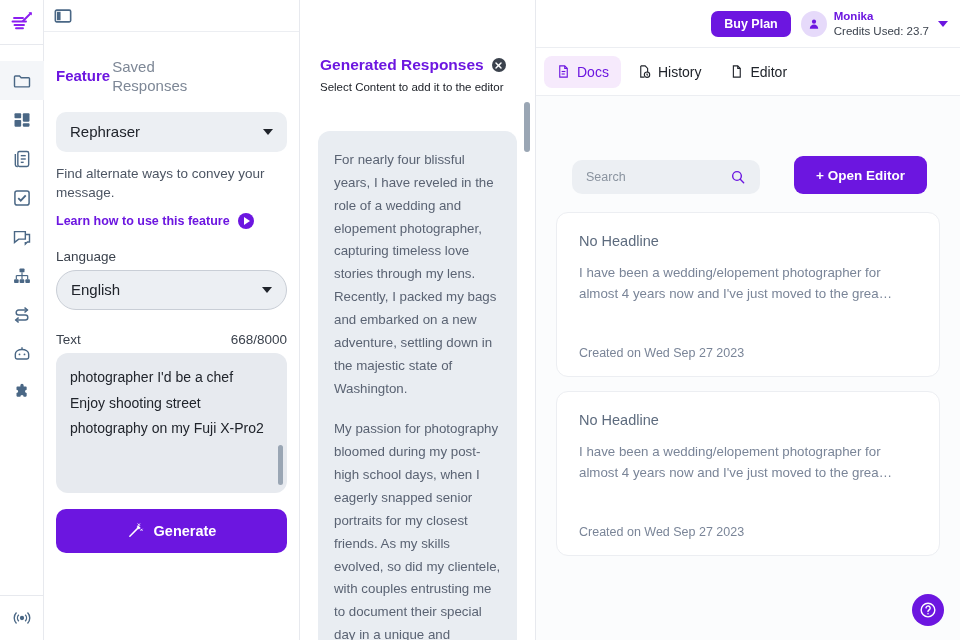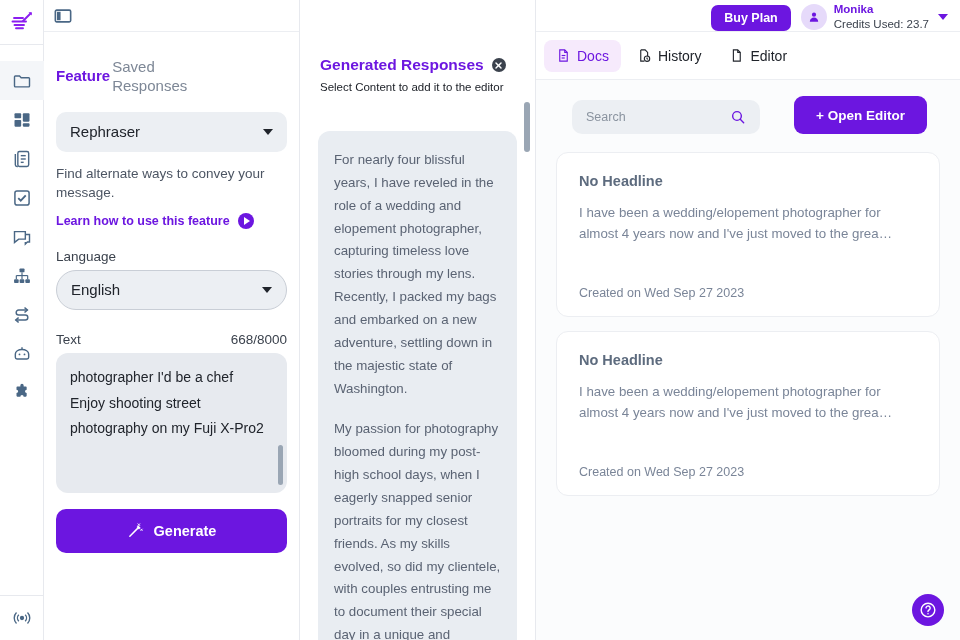--- a/index.html
+++ b/index.html
@@ -147,21 +147,21 @@
     background: transparent;
   }
   .gen-thumb {
     position:absolute; top: 0; left:0; width: 6px; height: 50px;
     background: #9aa6b4; border-radius: 3px; cursor: pointer;
   }
 
   
   .docs-panel { flex: 1 1 auto; height: 640px; background: #fbfcfd; position: relative; }
   .topbar {
-    height: 32px; background: #ffffff; display:flex; align-items:flex-end;
+    height: 48px; background: #ffffff; display:flex; align-items:center;
     justify-content: flex-end; padding-right: 12px; gap: 10px;
     border-bottom: 1px solid #eceef2;
   }
   .buy-plan {
     background: #6c16e0; color:#fff; border:none; border-radius: 7px;
     height: 26px; padding: 0 13px; font-size: 12.5px; font-weight: bold;
     cursor: pointer; font-family: "Liberation Sans", sans-serif;
   }
   .user-box { display:flex; align-items:center; gap:7px; cursor:pointer; }
   .avatar {
@@ -193,28 +193,28 @@
   }
   .search-input {
     border:none; background: transparent; outline:none;
     font-size: 12.5px; color: #20242b; width: 130px;
     font-family: "Liberation Sans", sans-serif;
   }
   .search-input::placeholder { color: #8a939f; }
   .open-editor {
     height: 38px; border-radius: 9px; background: #6c16e0; color:#fff;
     border:none; padding: 0 22px; font-size: 13.5px; font-weight: bold;
-    cursor:pointer; font-family: "Liberation Sans", sans-serif;
+    cursor:pointer; font-family: "Liberation Sans", sans-serif; margin-top: 44px;
   }
   .doc-list { padding: 18px 20px 0 20px; display:flex; flex-direction:column; gap: 14px;}
   .doc-card {
     background: #fff; border: 1px solid #eceef2; border-radius: 12px;
     padding: 20px 22px 16px 22px; cursor: pointer;
   }
-  .doc-h { font-size: 14.5px; font-weight: bold; color: #5d6b7e; }
+  .doc-h { font-size: 14.5px; font-weight: normal; color: #5d6b7e; }
   .doc-p { font-size: 13.3px; color: #7a8598; line-height: 1.55; margin-top: 14px; }
   .doc-date { font-size: 12.5px; color: #7a8598; margin-top: 42px; }
   .help-fab {
     position: absolute; right: 16px; bottom: 14px;
     width: 32px; height: 32px; border-radius: 50%; background: #6c16e0;
     display:flex; align-items:center; justify-content:center; cursor:pointer;
   }
 </style>
 </head>
 <body>

